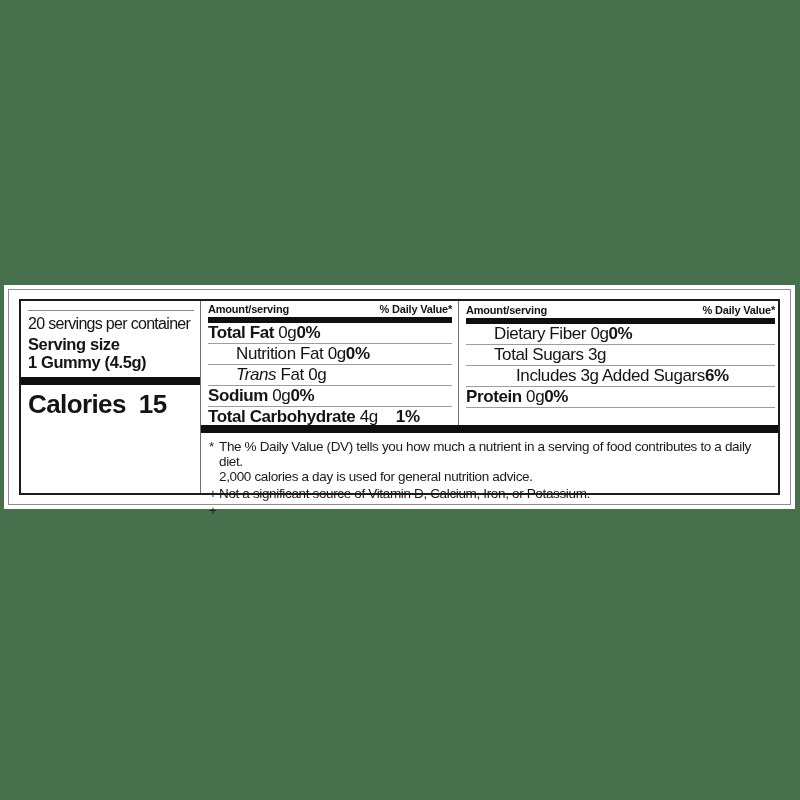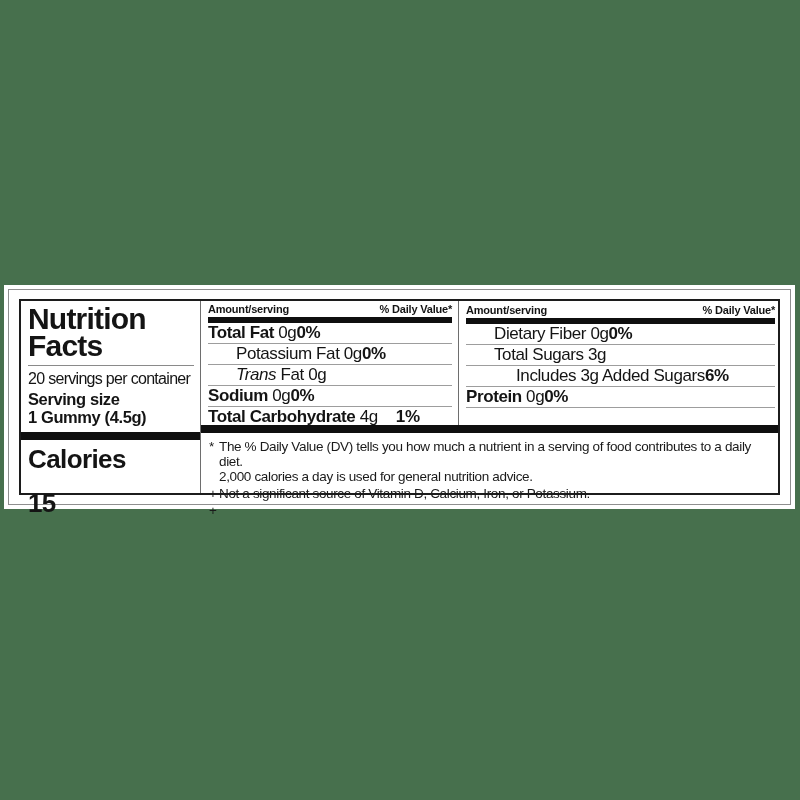--- a/index.html
+++ b/index.html
@@ -29,21 +29,21 @@
   .nf-title{
     font-weight:bold;font-size:30px;line-height:27px;letter-spacing:-0.8px;
     margin-top:1px;
   }
   .thin-rule{height:1px;background:#8a8a8a;margin:6px 0 4px 0;}
   .servings{font-size:16px;letter-spacing:-0.7px;margin:1px 0 2px 0;}
   .serving-size{font-weight:bold;font-size:16.5px;line-height:18px;letter-spacing:-0.4px;}
   .big-bar-left{height:8px;background:#0f0f0f;margin:6px -6px 4px -7px;}
   .calories-line{
     display:flex;align-items:baseline;gap:13px;
-    font-weight:bold;font-size:26px;letter-spacing:-0.6px;margin-top:2px;flex-direction:column;
+    font-weight:bold;font-size:26px;letter-spacing:-0.6px;margin-top:2px;
   }
   
   .right-area{flex:1;display:flex;flex-direction:column;min-width:0;}
   .cols{display:flex;height:124px;flex:0 0 auto;}
   .col{display:flex;flex-direction:column;box-sizing:border-box;padding:2px 6px 0 7px;}
   .col.mid{width:258px;flex:0 0 258px;border-right:1px solid #6e6e6e;}
   .col.right{flex:1;padding-right:3px;min-width:0;}
   .col-header{
     display:flex;justify-content:space-between;align-items:flex-end;
     height:13px;font-size:11px;font-weight:bold;letter-spacing:-0.2px;
@@ -72,24 +72,20 @@
   .fn .marker{position:absolute;left:0;top:0;}
 </style>
 </head>
 <body>
 
 <div class="card">
   <div class="outer-rule">
     <div class="label">
 
       <div class="left-panel">
-        <div class="nf-title">
-          <div>Nutrition</div>
-          <div>Facts</div>
-        </div>
         <div class="thin-rule"></div>
         <div class="servings">20 servings per container</div>
         <div class="serving-size">Serving size</div>
         <div class="serving-size">1 Gummy (4.5g)</div>
         <div class="big-bar-left"></div>
         <div class="calories-line">
           <span>Calories</span>
           <span>15</span>
         </div>
       </div>
@@ -100,21 +96,21 @@
             <div class="col-header">
               <span>Amount/serving</span>
               <span>% Daily Value*</span>
             </div>
             <div class="hdr-bar"></div>
           <div class="nrow">
                 <span class="nm" style="padding-left: 0px;"><b>Total Fat</b><span> 0g</span></span>
                 <span class="dv">0%</span>
               </div>
               <div class="nrow">
-                <span class="nm" style="padding-left: 28px;"><span>Potassium Fat</span><span> 0g</span></span>
+                <span class="nm" style="padding-left: 28px;"><span>Nutrition Fat</span><span> 0g</span></span>
                 <span class="dv">0%</span>
               </div>
               <div class="nrow">
                 <span class="nm" style="padding-left: 28px;"><i>Trans</i> Fat<span> 0g</span></span>
               </div>
               <div class="nrow">
                 <span class="nm" style="padding-left: 0px;"><b>Sodium</b><span> 0g</span></span>
                 <span class="dv">0%</span>
               </div>
               <div class="nrow no-line">

